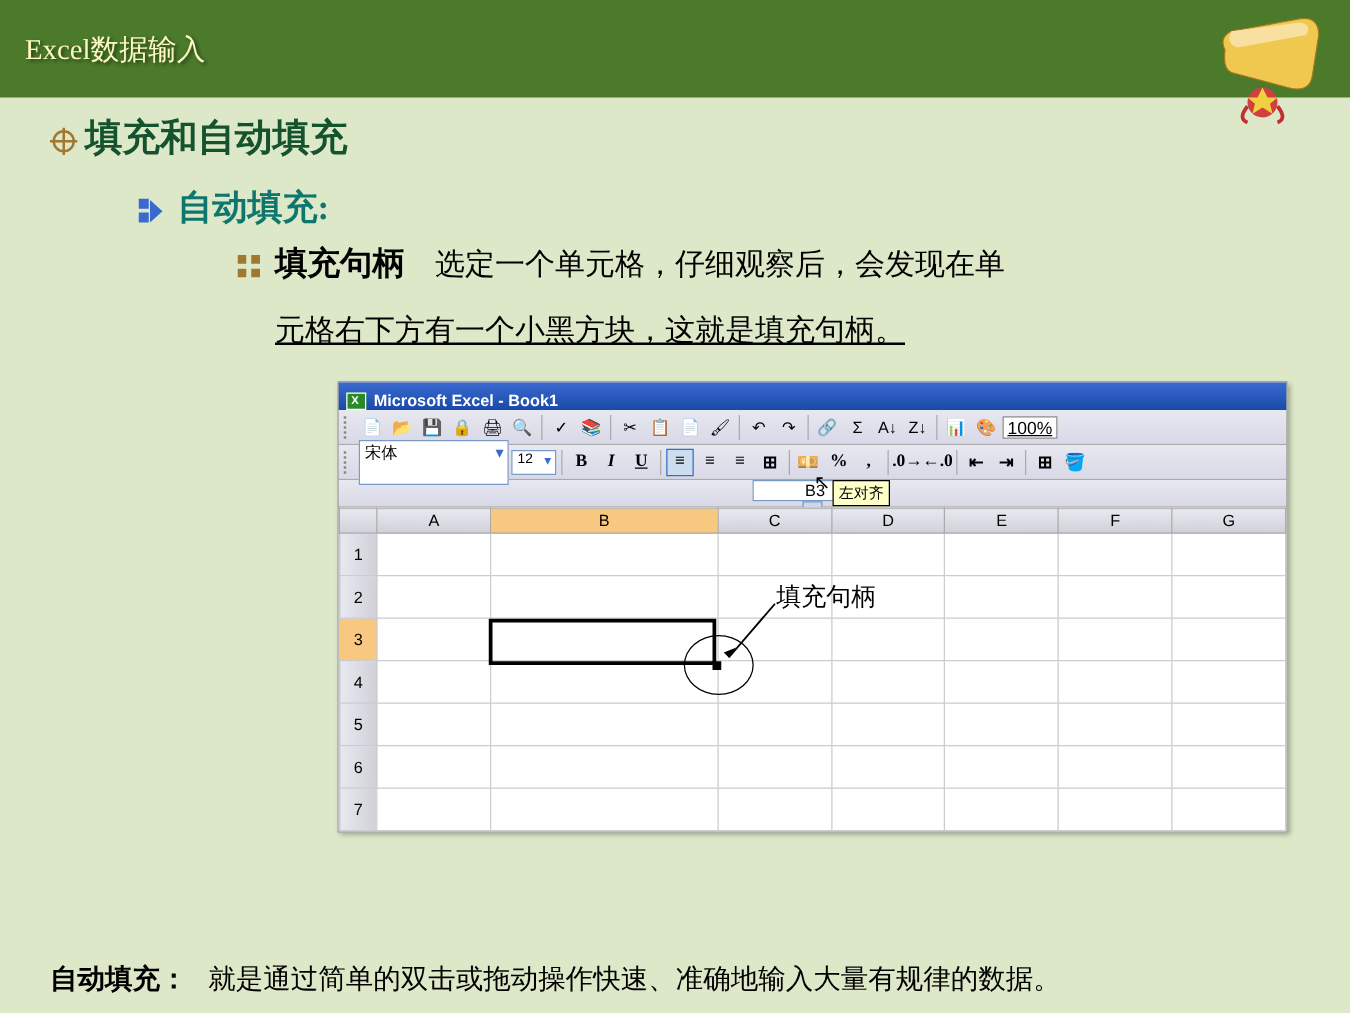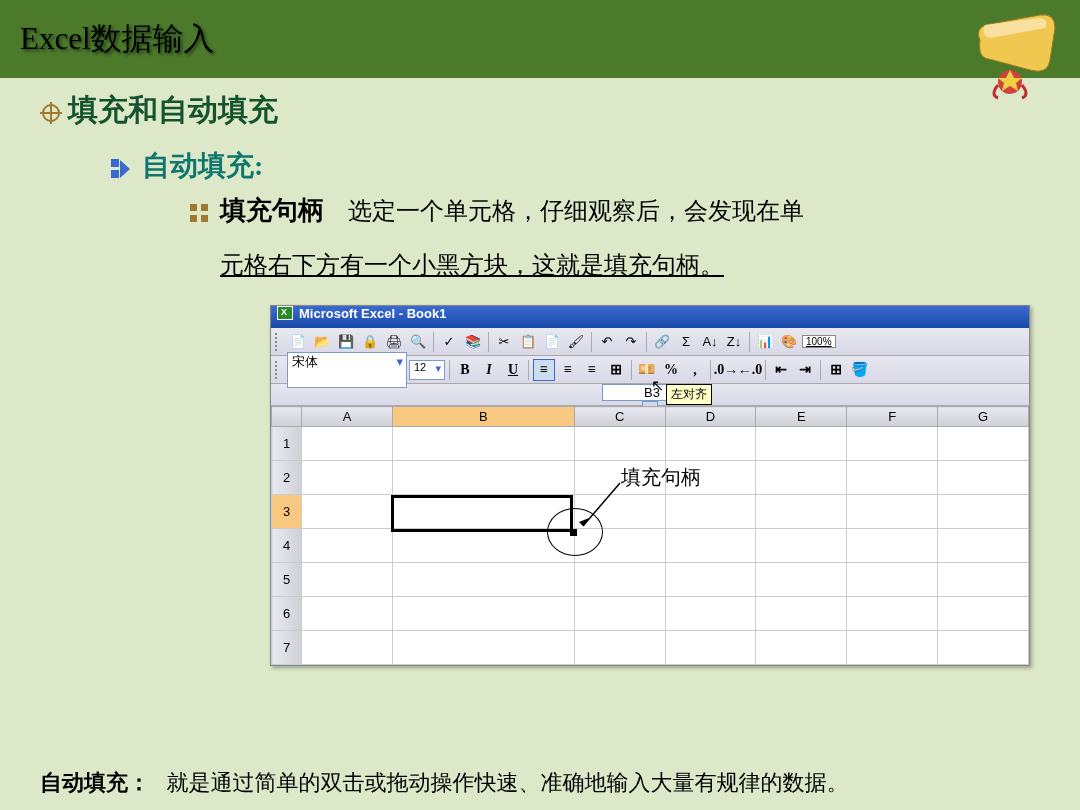--- a/index.html
+++ b/index.html
@@ -1,55 +1,55 @@
 <!DOCTYPE html>
 <html><head>
 <meta charset="utf-8">
 <style>
 * { box-sizing: border-box; margin: 0; padding: 0; }
 body { width: 1080px; height: 810px; background: #dce8c8; font-family: "SimSun", serif; overflow: hidden; position: relative; }
 
 .title-bar { background: #4a7a2a; height: 78px; display: flex; align-items: center; padding-left: 20px; position: relative; }
-.title-text { font-size: 31px; color: #000000; text-shadow: 2px 2px 3px rgba(0,0,0,0.5); font-family: "SimSun", serif; }
+.title-text { font-size: 23px; color: #fef9c3; text-shadow: 2px 2px 3px rgba(0,0,0,0.5); font-family: "SimSun", serif; }
 .scroll-decoration { position: absolute; right: 10px; top: 10px; width: 100px; height: 90px; }
 
 .content { padding: 12px 40px 0 40px; }
 
 .level1 { font-size: 30px; color: #14532d; margin-bottom: 16px; font-weight: bold; }
 .level2 { font-size: 28px; color: #0f766e; margin-left: 70px; font-weight: bold; }
 .level2-bullet { display: inline-block; width: 22px; height: 22px; margin-right: 10px; vertical-align: middle; }
 
 .level3 { margin-left: 150px; font-size: 24px; color: #000; line-height: 2.0; }
 .level3-bullet { display: inline-block; width: 18px; height: 18px; margin-right: 12px; vertical-align: middle; }
 .level3-label { font-weight: bold; font-size: 26px; }
 .level3-desc { font-size: 24px; }
 .level3-cont { margin-left: 180px; font-size: 24px; color: #000; line-height: 2.0; margin-top: 4px; text-decoration: underline; }
 
 .excel-window { margin: 16px 0 0 230px; width: 760px; background: #fff; border: 1px solid #888; box-shadow: 2px 2px 4px rgba(0,0,0,0.3); font-family: "SimSun", Arial, sans-serif; font-size: 13px; }
-.win-titlebar { background: linear-gradient(#3a6ad0, #1a4aa8); color: #fff; height: 22px; display: flex; align-items: flex-start; padding: 0 6px; font-size: 13px; font-weight: bold; }
+.win-titlebar { background: linear-gradient(#3a6ad0, #1a4aa8); color: #fff; height: 22px; display: flex; align-items: flex-end; padding: 0 6px; font-size: 13px; font-weight: bold; }
 .win-icon { width: 16px; height: 14px; background: #2a8a2a; margin-right: 6px; display: inline-block; border: 1px solid #fff; position: relative; }
 .win-icon::after { content: "X"; color: #fff; font-size: 9px; position: absolute; top: 0; left: 3px; }
 
 .menubar { background: linear-gradient(#e8e8f0, #d8d8e8); height: 24px; display: flex; align-items: center; padding: 0 4px; border-bottom: 1px solid #aaa; }
 .menu-grip { width: 4px; height: 18px; border-left: 2px dotted #888; margin-right: 6px; }
 .menu-icon { width: 18px; height: 16px; background: #2a8a2a; margin-right: 4px; display: inline-block; }
 .menu-item { padding: 2px 10px; cursor: pointer; font-size: 13px; }
 
 .toolbar { background: linear-gradient(#e8e8f0, #d8d8e8); height: 28px; display: flex; align-items: center; padding: 0 4px; border-bottom: 1px solid #aaa; gap: 2px; }
 .tb-btn { width: 22px; height: 22px; display: inline-flex; align-items: center; justify-content: center; border: 1px solid transparent; font-size: 13px; }
 .tb-sep { width: 1px; height: 20px; background: #aaa; margin: 0 2px; }
 
 .format-bar { background: linear-gradient(#e8e8f0, #d8d8e8); height: 28px; display: flex; align-items: center; padding: 0 4px; border-bottom: 1px solid #aaa; gap: 2px; }
 .font-select { height: 36px; background: #fff; border: 1px solid #7a9ac8; padding: 0 16px 0 4px; font-size: 13px; min-width: 120px; position: relative; }
 .font-select::after { content: "▾"; position: absolute; right: 3px; top: 1px; color: #3a6ad0; }
 .fontsize-select { height: 20px; background: #fff; border: 1px solid #7a9ac8; padding: 0 16px 16px 4px; font-size: 11px; min-width: 36px; position: relative; }
 .fontsize-select::after { content: "▾"; position: absolute; right: 3px; top: 1px; color: #3a6ad0; }
 .fmt-btn { width: 22px; height: 22px; display: inline-flex; align-items: center; justify-content: center; font-weight: bold; font-size: 14px; font-family: "Times New Roman", serif; }
 .fmt-btn.active { border: 1px solid #3a6ad0; background: #cde; }
-.zoom-box { font-size: 10px; padding: 0 3px; background: #fff; border: 1px solid #888; text-decoration: underline; }
+.zoom-box { font-size: 14px; padding: 0 3px; background: #fff; border: 1px solid #888; text-decoration: underline; }
 
 .tooltip-box { position: absolute; background: #ffffc8; border: 1px solid #000; padding: 1px 4px; font-size: 12px; z-index: 10; }
 .cursor-arrow { position: absolute; z-index: 11; font-size: 16px; color: #000; }
 
 .formula-bar { background: linear-gradient(#e8e8f0, #d8d8e8); height: 22px; display: flex; align-items: center; border-bottom: 1px solid #aaa; flex-direction: column; }
 .name-box { width: 100px; height: 20px; background: #fff; border: 1px solid #7a9ac8; padding: 0 4px; font-size: 13px; text-align: center; margin-left: 4px; }
 .name-dropdown { width: 16px; height: 20px; background: #d0d8e8; border: 1px solid #7a9ac8; text-align: center; color: #3a6ad0; font-size: 10px; line-height: 18px; }
 .fx-label { padding: 0 10px 0 14px; font-style: italic; font-size: 13px; }
 
 .sheet { position: relative; background: #fff; }

